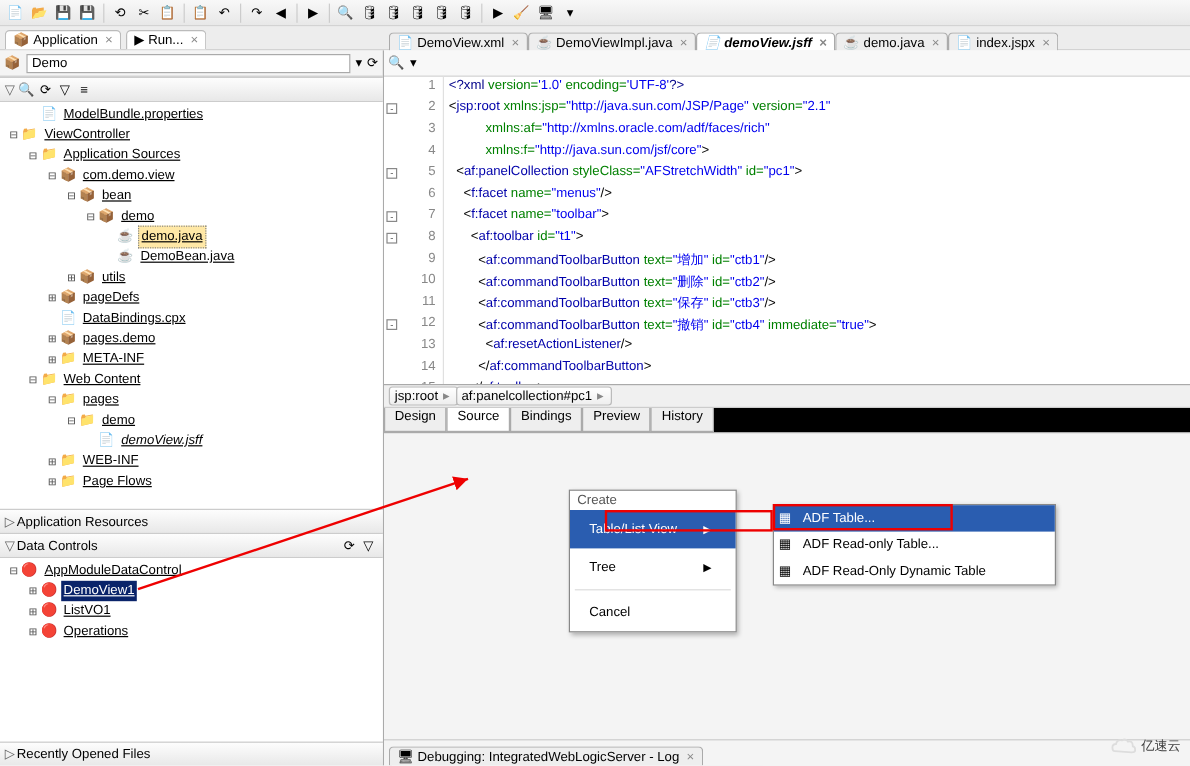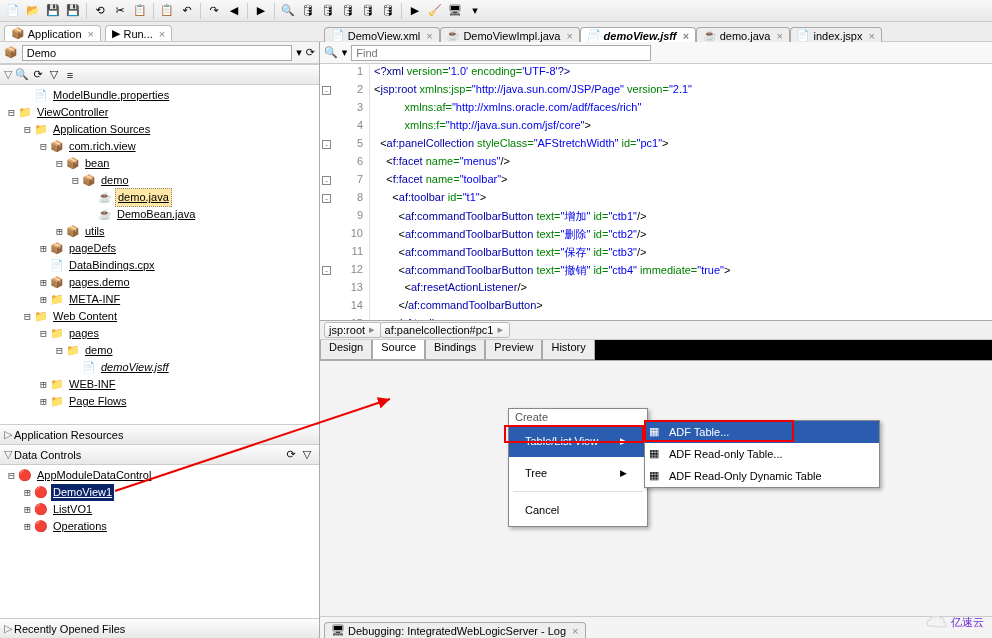--- a/index.html
+++ b/index.html
@@ -54,21 +54,21 @@
 .ctx-item { padding: 3px 20px 3px 16px; cursor: pointer; display: flex; justify-content: space-between; align-items: center; height: 32px; }
 .ctx-item.hover { background: #2A5DB0; color: #FFF; }
 .ctx-item .rarr { font-size: 9px; }
 .ctx-hr { border: none; border-top: 1px solid #DDD; margin: 2px 4px; }
 .submenu { position: absolute; background: #FFF; border: 1px solid #888; box-shadow: 2px 2px 4px rgba(0,0,0,0.3); z-index: 101; }
 .sub-item { padding: 3px 20px 3px 24px; display: flex; align-items: center; gap: 6px; height: 22px; cursor: pointer; position: relative; }
 .sub-item.hover { background: #2A5DB0; color: #FFF; }
 .sub-ic { width: 14px; height: 12px; position: absolute; left: 4px; top: 4px; }
 .redbox { position: absolute; border: 2px solid #E00; pointer-events: none; z-index: 102; }
 .arrow-line { position: absolute; z-index: 50; pointer-events: none; }
-.watermark { position: absolute; right: 8px; bottom: 8px; color: #6d28d9; font-size: 14px; z-index: 200; display: flex; align-items: flex-end; gap: 4px; }
+.watermark { position: absolute; right: 8px; bottom: 8px; color: #404040; font-size: 14px; z-index: 200; display: flex; align-items: flex-start; gap: 4px; }
 .mini-panel { background: #FFF; border-top: 1px solid #CCC; }
 </style>
 </head>
 <body>
 
 <div class="toolbar-top" id="tb-top">
     <span class="tb-btn">📄</span>
     <span class="tb-btn">📂</span>
     <span class="tb-btn">💾</span>
     <span class="tb-btn">💾</span>
@@ -169,21 +169,21 @@
           <span class="lbl" style="">ViewController</span>
         </div>
         <div class="node" style="padding-left: 22px;">
           <span class="tw">⊟</span>
           <span class="ic ">📁</span>
           <span class="lbl" style="">Application Sources</span>
         </div>
         <div class="node" style="padding-left: 38px;">
           <span class="tw">⊟</span>
           <span class="ic ">📦</span>
-          <span class="lbl" style="">com.rich.view</span>
+          <span class="lbl" style="">com.demo.view</span>
         </div>
         <div class="node" style="padding-left: 54px;">
           <span class="tw">⊟</span>
           <span class="ic ">📦</span>
           <span class="lbl" style="">bean</span>
         </div>
         <div class="node" style="padding-left: 70px;">
           <span class="tw">⊟</span>
           <span class="ic ">📦</span>
           <span class="lbl" style="">demo</span>
@@ -292,21 +292,20 @@
     <div class="panel-header">
       <span class="arrow">▷</span>
       <span class="title">Recently Opened Files</span>
     </div>
   </div>
 
   <div class="right-col">
     <div class="find-row">
       <span>🔍</span>
       <span>▾</span>
-      <input placeholder="Find" style="">
     </div>
     <div class="code-area">
       <div class="gutter" id="gutter">
           <div>1</div>
           <div>2<span class="fold">-</span></div>
           <div>3</div>
           <div>4</div>
           <div>5<span class="fold">-</span></div>
           <div>6</div>
           <div>7<span class="fold">-</span></div>
@@ -351,21 +350,21 @@
 
 <svg class="arrow-line" style="left:110px;top:395px" width="290" height="100">
   <defs>
       <marker id="ah" markerWidth="8" markerHeight="8" refX="6" refY="3" orient="auto">
         <path d="M0,0 L6,3 L0,6 Z" fill="#E00"></path>
       </marker>
     </defs>
   <line x1="5" y1="96" x2="280" y2="4" stroke="#E00" stroke-width="2" marker-end="url(#ah)"></line>
 </svg>
 
-<div class="ctx-menu" id="ctx" style="left:508px;top:408px;width:140px">
+<div class="ctx-menu" id="ctx" style="left:474px;top:408px;width:140px">
     <div class="ctx-title">Create</div>
     <div class="ctx-item hover">
       <span>Table/List View</span>
       <span class="rarr">▶</span>
     </div>
     <div class="ctx-item">
       <span>Tree</span>
       <span class="rarr">▶</span>
     </div>
     <hr class="ctx-hr">

